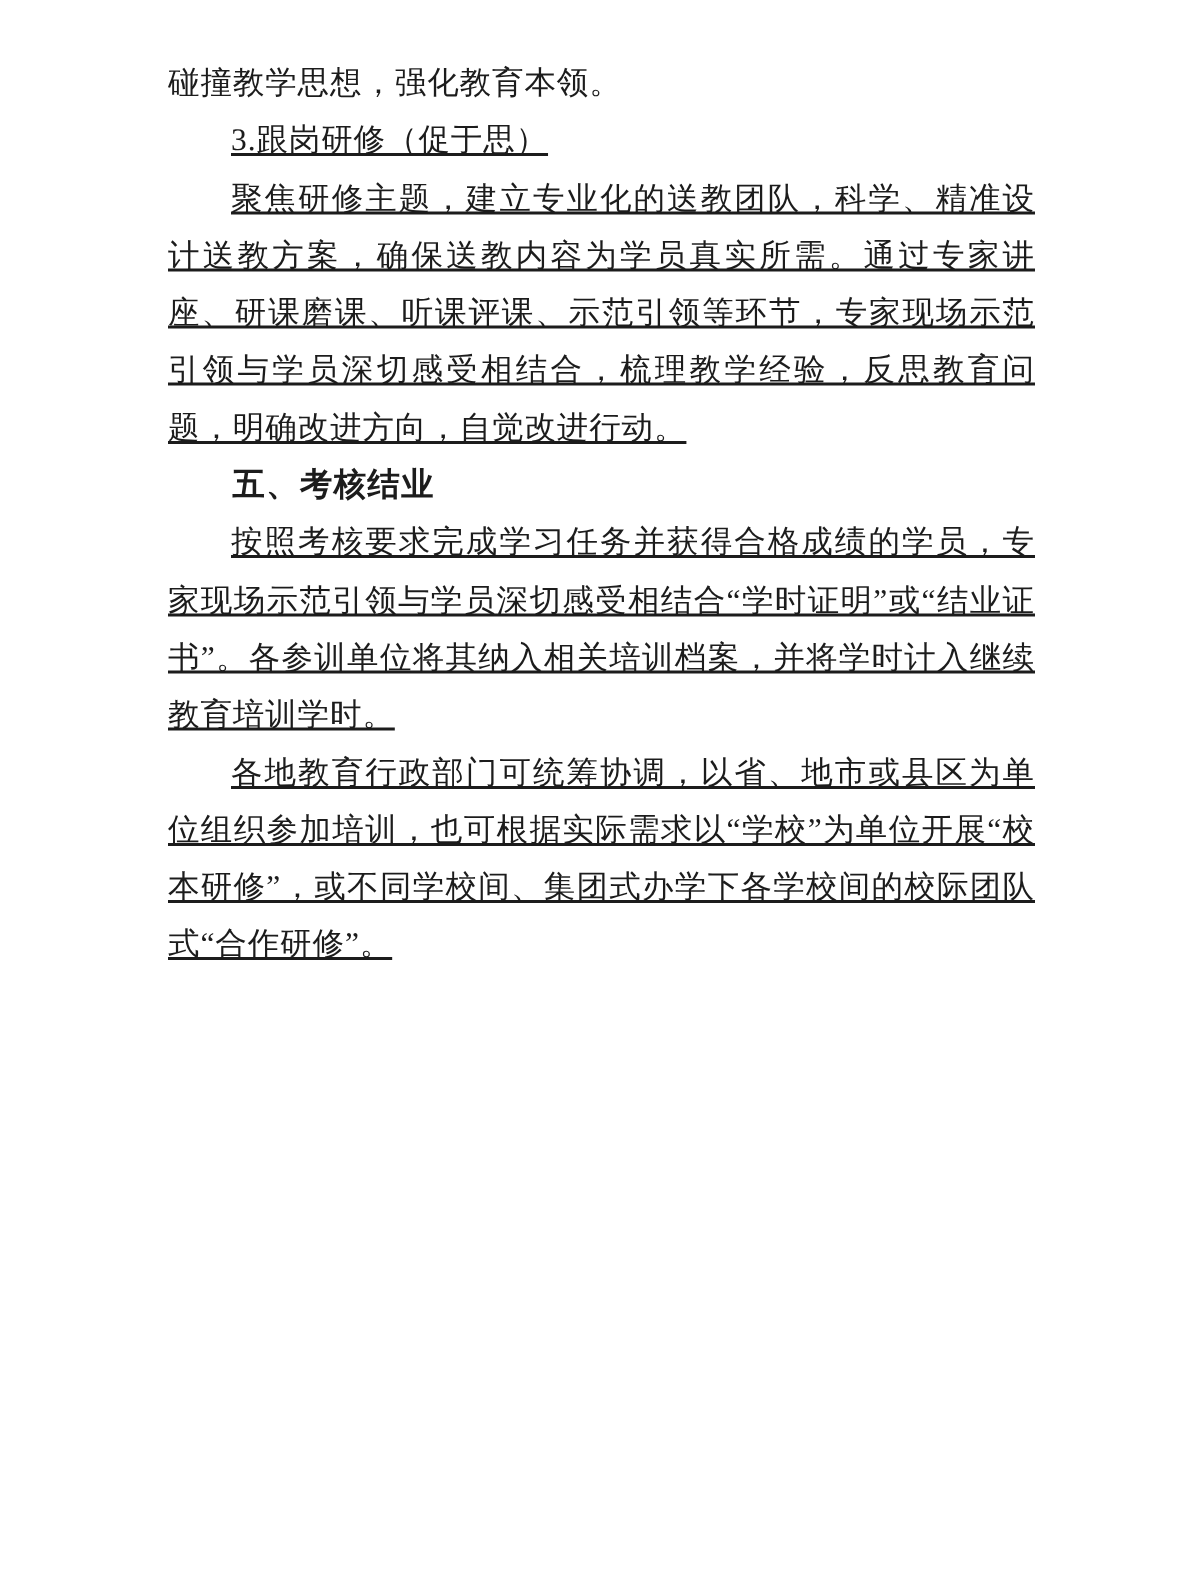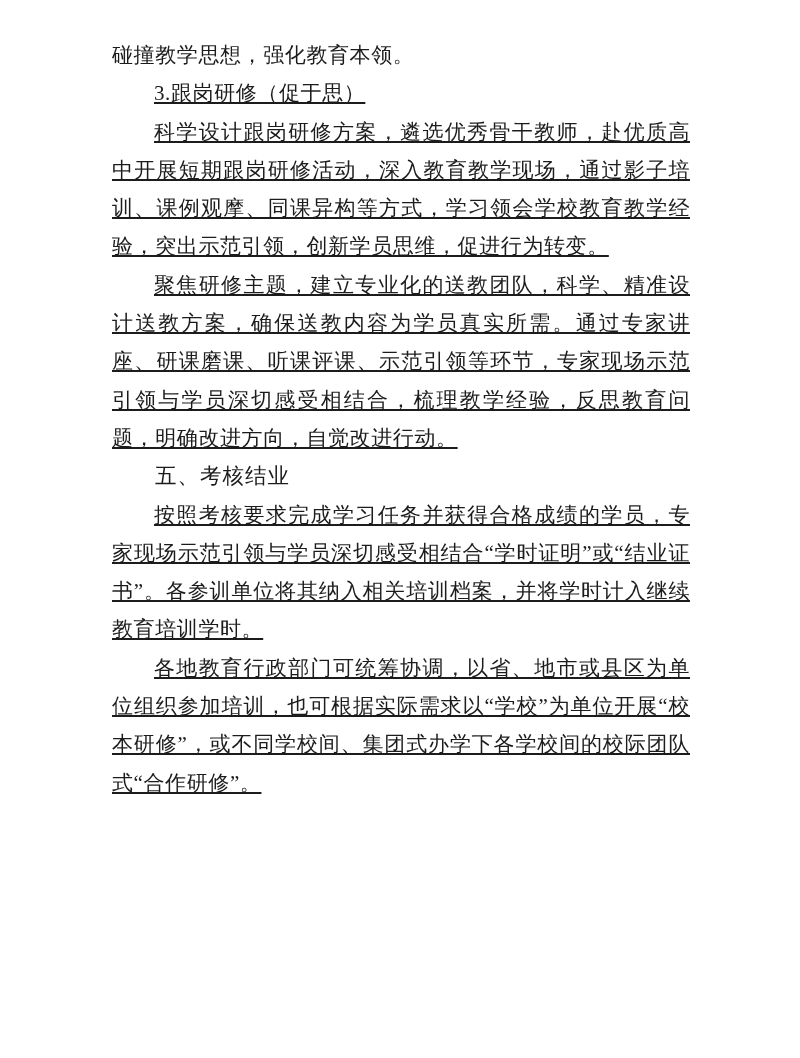--- a/index.html
+++ b/index.html
@@ -36,21 +36,21 @@
   }
   
   p.sub, p.body {
     text-indent: 2em;
     text-decoration: underline;
   }
   
   p.heading {
     text-indent: 2em;
     font-family: "Liberation Sans", "DejaVu Sans", sans-serif;
-    font-weight: normal;
+    font-weight: bold;
     font-size: 21.5px;
     letter-spacing: 1px;
   }
   .pagenum {
     position: absolute;
     left: 0;
     top: 984px;
     width: 800px;
     text-align: center;
     font-size: 14px;
@@ -58,20 +58,19 @@
     font-family: "Liberation Serif", "DejaVu Serif", serif;
   }
 </style>
 </head>
 <body>
 
 <div class="page">
   <div class="content">
     <p class="cont">碰撞教学思想，强化教育本领。</p>
     <p class="sub">3.跟岗研修（促于思）</p>
-    <p class="body">科学设计跟岗研修方案，遴选优秀骨干教师，赴优质高中开展短期跟岗研修活动，深入教育教学现场，通过影子培训、课例观摩、同课异构等方式，学习领会学校教育教学经验，突出示范引领，创新学员思维，促进行为转变。</p>
     <p class="body">聚焦研修主题，建立专业化的送教团队，科学、精准设计送教方案，确保送教内容为学员真实所需。通过专家讲座、研课磨课、听课评课、示范引领等环节，专家现场示范引领与学员深切感受相结合，梳理教学经验，反思教育问题，明确改进方向，自觉改进行动。</p>
     <p class="heading">五、考核结业</p>
     <p class="body">按照考核要求完成学习任务并获得合格成绩的学员，专家现场示范引领与学员深切感受相结合“学时证明”或“结业证书”。各参训单位将其纳入相关培训档案，并将学时计入继续教育培训学时。</p>
     <p class="body">各地教育行政部门可统筹协调，以省、地市或县区为单位组织参加培训，也可根据实际需求以“学校”为单位开展“校本研修”，或不同学校间、集团式办学下各学校间的校际团队式“合作研修”。</p>
   </div>
   <div class="pagenum">3</div>
 </div>
 
 </body></html>

